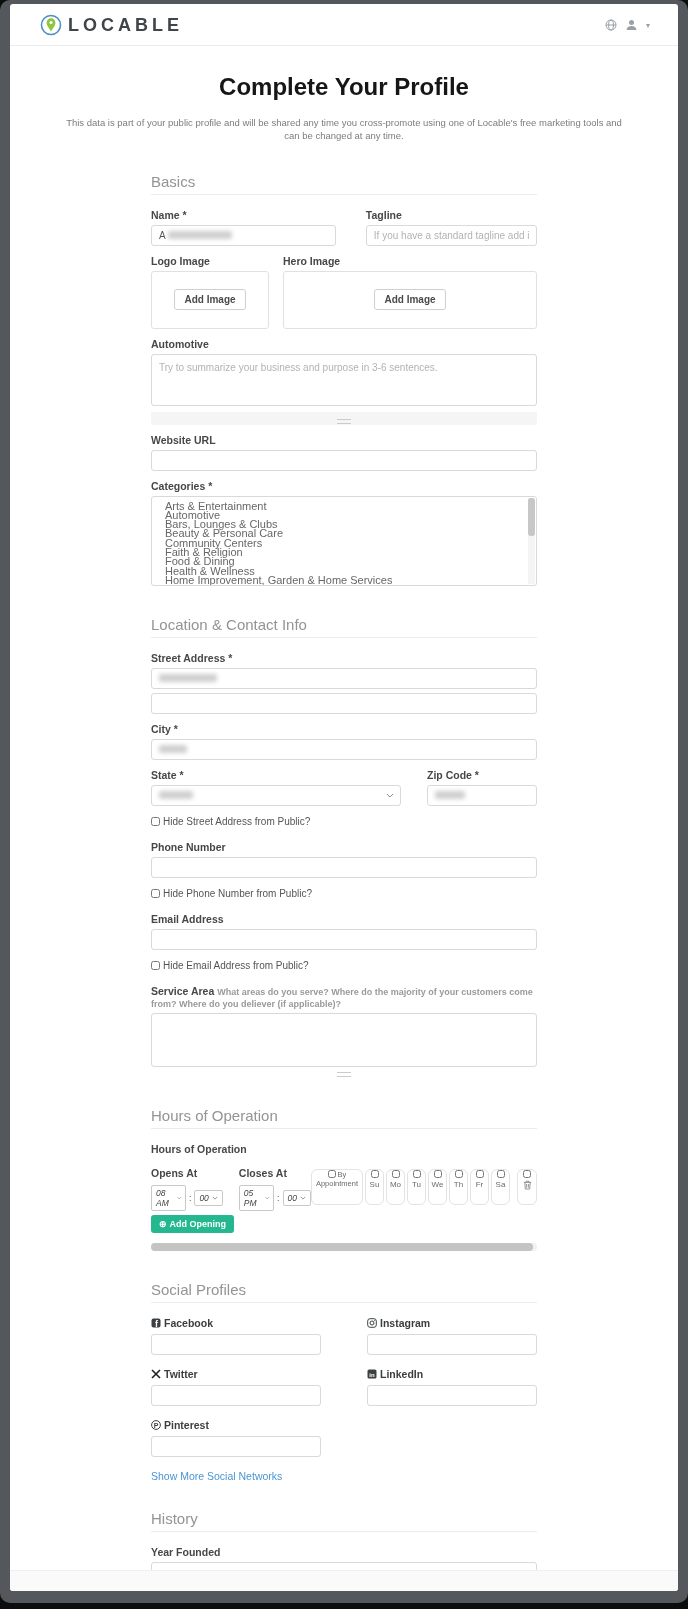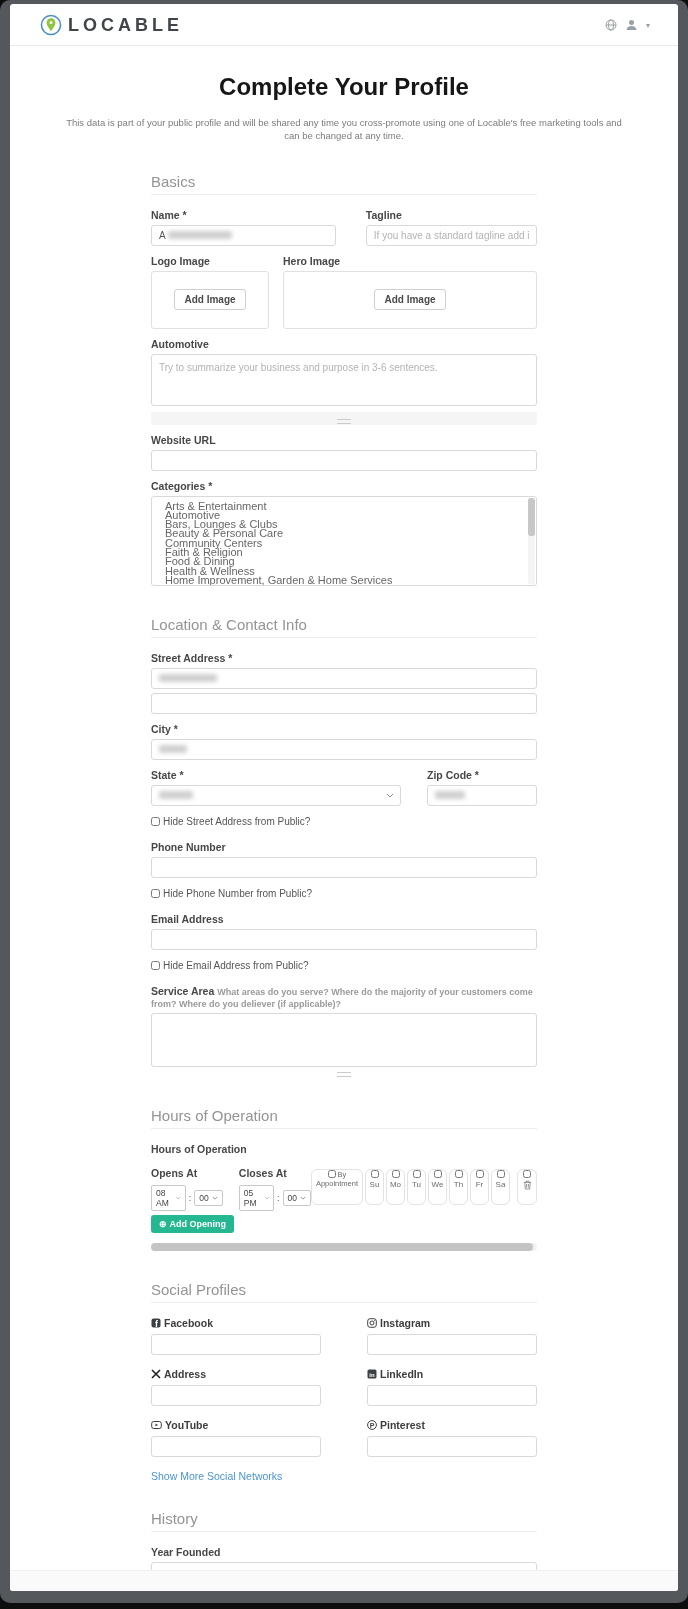--- a/index.html
+++ b/index.html
@@ -39,21 +39,21 @@
   .vthumb{width:7px;height:38px;background:#c7c7c7;border-radius:3px;}
   .grid-sz{display:grid;grid-template-columns:250px 1fr;column-gap:26px;margin-bottom:4px;}
   .selbox{position:relative;}
   .selbox .chev{position:absolute;right:7px;top:8px;}
   .chk{display:flex;align-items:center;gap:3px;font-size:10px;color:#555;margin:10px 0 14px;}
   .chk input{width:9px;height:9px;margin:0;}
   
   .hours-row{display:flex;align-items:flex-start;margin-bottom:2px;}
   .tgrp .lbl{margin-bottom:6px;}
   .tctl{display:flex;align-items:center;gap:3px;font-size:9px;color:#555;}
-  .tsel{display:inline-flex;align-items:center;gap:3px;border:1px solid #c9c9c9;border-radius:2px;background:#fff;padding:2px 4px;font-size:8.5px;color:#444;}
+  .tsel{display:inline-flex;align-items:center;gap:3px;border:1px solid #c9c9c9;border-radius:2px;background:#fff;padding:2px 4px;font-size:8.5px;color:#444;font-style:italic;}
   .cells{display:flex;gap:2px;margin-left:auto;padding-top:2px;}
   .cell{border:1px solid #e3e3e3;border-radius:6px;background:#fff;display:flex;flex-direction:column;align-items:center;justify-content:flex-start;gap:2px;height:34px;font-size:8px;color:#6b6b6b;}
   .cell input{width:8px;height:8px;margin:0;}
   .cell-day{width:17px;}
   .cell-appt{width:50px;font-size:7.5px;text-align:center;line-height:1.25;}
   .cell-appt .appt-inner{display:block;padding:0 2px;}
   .cell-appt input{vertical-align:-1px;margin-right:2px;}
   .cell-trash{width:18px;margin-left:5px;}
   .btn-teal{display:inline-flex;align-items:center;gap:3px;background:#25b78f;color:#fff;border:none;border-radius:3px;font-weight:700;font-family:"Liberation Sans",sans-serif;}
   .btn-add{font-size:9px;padding:4px 8px;margin-top:2px;}
@@ -366,45 +366,33 @@
             </span>
             <input class="inp" style="">
           </div>
           <div>
             <span class="soc-lbl">
               <span>
                 <svg width="10" height="10" viewBox="0 0 10 10" stroke="#202124" stroke-width="1.6">
                     <path d="M1 1 L9 9 M9 1 L1 9"></path>
                   </svg>
               </span>
-              <span>Address</span>
+              <span>Twitter</span>
             </span>
             <input class="inp" style="">
           </div>
           <div>
             <span class="soc-lbl">
               <span>
                 <svg width="10" height="10" viewBox="0 0 10 10">
                     <rect x="0.5" y="0.5" width="9" height="9" rx="1.6" fill="#3c4043"></rect>
                     <text x="5" y="7.8" text-anchor="middle" font-size="6" font-family="Liberation Sans" font-weight="bold" fill="#ffffff">in</text>
                   </svg>
               </span>
               <span>LinkedIn</span>
-            </span>
-            <input class="inp" style="">
-          </div>
-          <div>
-            <span class="soc-lbl">
-              <span>
-                <svg width="11" height="10" viewBox="0 0 11 10" fill="none">
-                    <rect x="0.7" y="1.5" width="9.6" height="7" rx="2" stroke="#3c4043" stroke-width="1"></rect>
-                    <path d="M4.5 3.6 L7 5 L4.5 6.4 Z" fill="#3c4043"></path>
-                  </svg>
-              </span>
-              <span>YouTube</span>
             </span>
             <input class="inp" style="">
           </div>
           <div>
             <span class="soc-lbl">
               <span>
                 <svg width="10" height="10" viewBox="0 0 10 10">
                     <circle cx="5" cy="5" r="4.4" fill="none" stroke="#3c4043" stroke-width="1"></circle>
                     <text x="5.1" y="7.6" text-anchor="middle" font-size="7" font-family="Liberation Sans" font-weight="bold" fill="#3c4043">P</text>
                   </svg>

